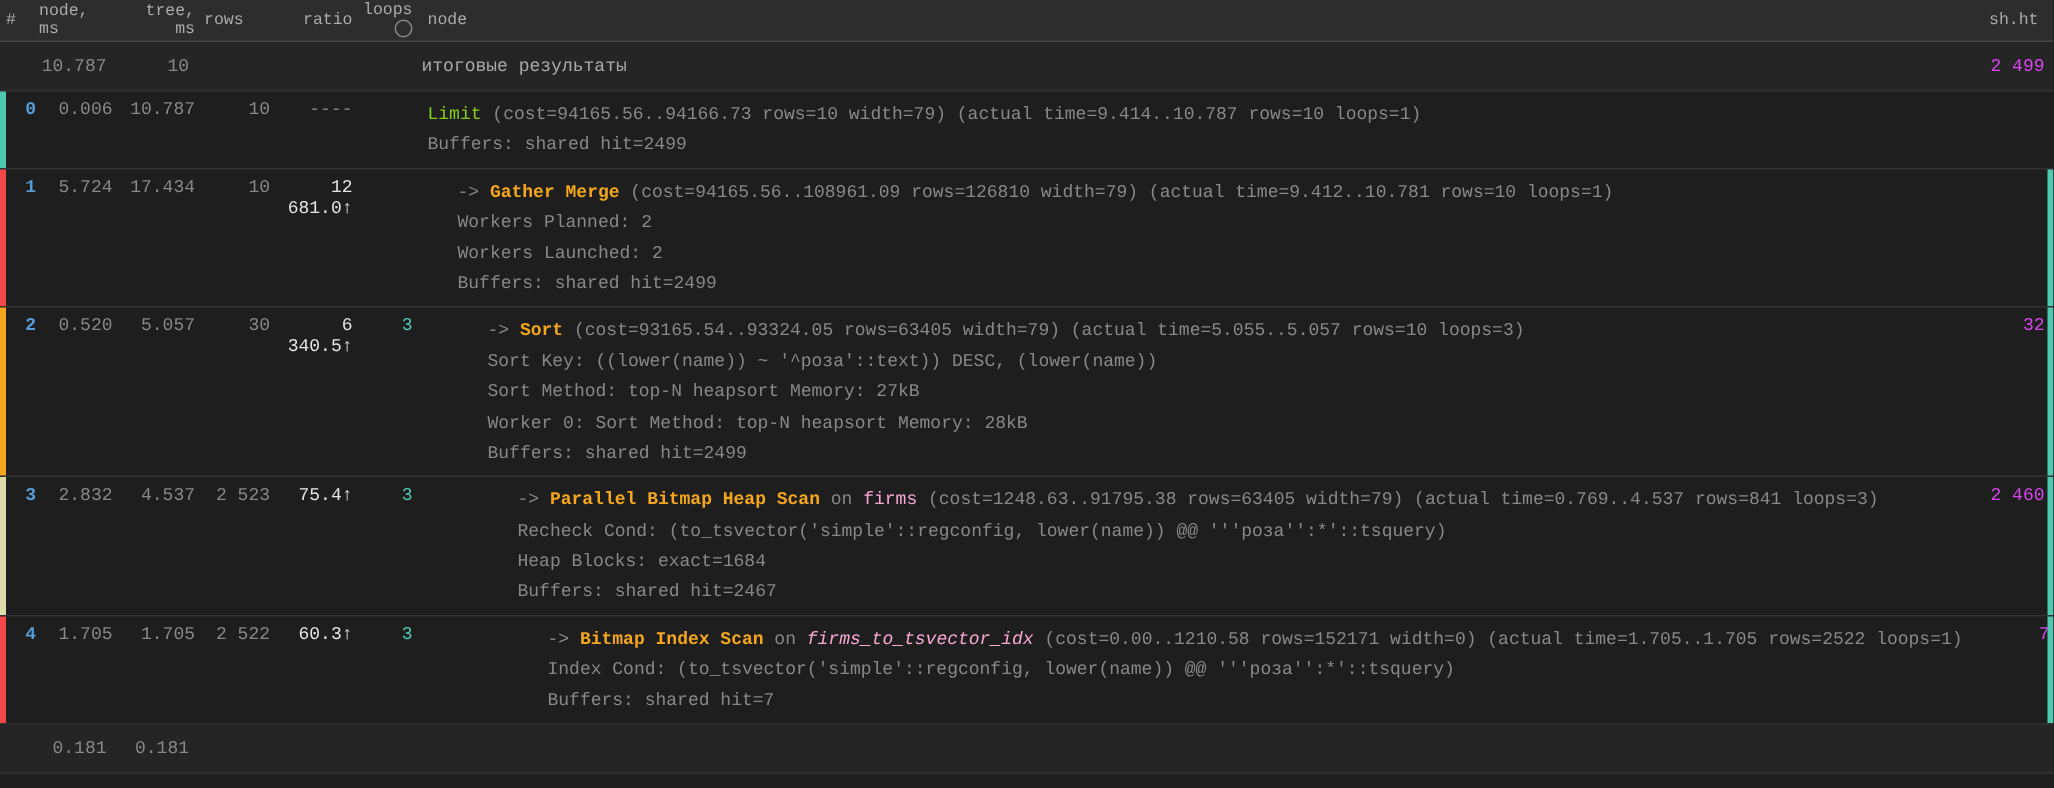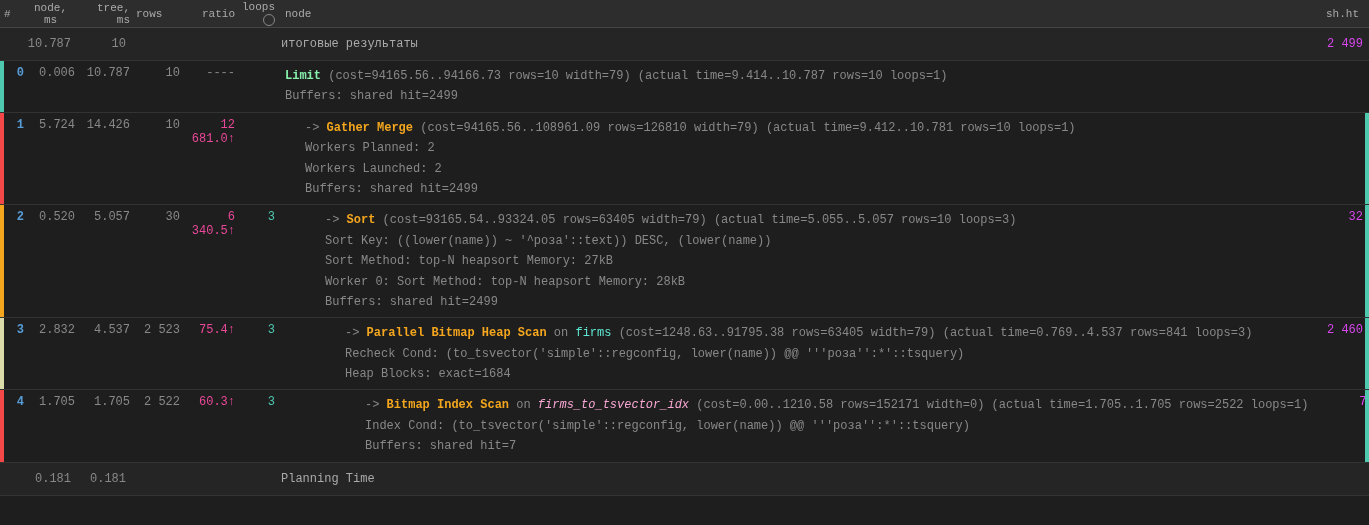--- a/index.html
+++ b/index.html
@@ -18,21 +18,21 @@
       display: flex;
       align-items: center;
       background: #2d2d2d;
       border-bottom: 1px solid #444;
       height: 28px;
       padding: 0 4px;
       color: #aaa;
       font-size: 11px;
     }
     .col-node-num { width: 22px; min-width: 22px; }
-    .col-ms1 { width: 55px; min-width: 55px; text-align: center; padding-right: 6px; }
+    .col-ms1 { width: 55px; min-width: 55px; text-align: left; padding-right: 6px; }
     .col-ms2 { width: 55px; min-width: 55px; text-align: right; padding-right: 6px; }
     .col-rows { width: 50px; min-width: 50px; text-align: left; padding-right: 6px; }
     .col-ratio { width: 55px; min-width: 55px; text-align: right; padding-right: 6px; }
     .col-loops { width: 40px; min-width: 40px; text-align: right; padding-right: 6px; }
     .col-node { flex: 1; padding-left: 4px; }
     .col-shht { width: 60px; min-width: 60px; text-align: right; padding-right: 6px; }
 
     .data-row {
       display: flex;
       align-items: flex-start;
@@ -64,30 +64,30 @@
     .val-ms2 { width: 55px; min-width: 55px; }
     .val-rows { width: 50px; min-width: 50px; }
     .val-ratio { width: 55px; min-width: 55px; color: #4ec9b0; }
     .val-loops { width: 40px; min-width: 40px; }
     .val-node { flex: 1; padding: 5px 4px; line-height: 1.6; }
     .val-shht { width: 60px; min-width: 60px; color: #aaa; }
 
     .node-content { line-height: 1.7; }
     .node-line { white-space: nowrap; }
 
-    .kw-limit { color: #86efac; font-weight: bold; }
+    .kw-limit { color: #84cc16; font-weight: normal; }
     .kw-gather { color: #f4a61e; font-weight: bold; }
     .kw-sort { color: #f4a61e; font-weight: bold; }
     .kw-parallel { color: #f4a61e; font-weight: bold; }
     .kw-bitmap-index { color: #f4a61e; font-weight: bold; }
-    .kw-table { color: #5eead4; }
+    .kw-table { color: #f9a8d4; }
     .kw-index { color: #f9a8d4; font-style: italic; }
     .dim-text { color: #888; }
     .arrow-text { color: #888; }
-    .highlight-up { color: #ec4899; }
+    .highlight-up { color: #e5e5e5; }
 
     .summary-row {
       display: flex;
       align-items: center;
       border-bottom: 1px solid #333;
       background: #252525;
       padding: 4px 0;
     }
     .summary-node {
       flex: 1;
@@ -171,21 +171,21 @@
         </div>
     <div class="val-cell val-shht shht-num"></div>
 
   </div>
       <div class="data-row">
     <div class="row-bar-cell">
       <div class="bar-left bar-red" style="height:100%;"></div>
     </div>
     <div class="row-number">1</div>
     <div class="val-cell val-ms1 dim-text">5.724</div>
-    <div class="val-cell val-ms2 dim-text">14.426</div>
+    <div class="val-cell val-ms2 dim-text">17.434</div>
     <div class="val-cell val-rows dim-text">10</div>
     <div class="val-cell val-ratio highlight-up">12 681.0↑</div>
     <div class="val-cell val-loops " style="width:40px;min-width:40px;text-align:right;padding:5px 6px 5px 0;"></div>
     <div class="val-node node-content">
           <div class="node-line" style="padding-left:20px"><span class="arrow-text">-&gt; </span><span class="kw-gather">Gather Merge</span><span class="dim-text">  (cost=94165.56..108961.09 rows=126810 width=79) (actual time=9.412..10.781 rows=10 loops=1)</span></div>
           <div class="node-line dim-text" style="padding-left:20px">Workers Planned: 2</div>
           <div class="node-line dim-text" style="padding-left:20px">Workers Launched: 2</div>
           <div class="node-line dim-text" style="padding-left:20px">Buffers: shared hit=2499</div>
         </div>
     <div class="val-cell val-shht shht-num"></div>
@@ -218,20 +218,21 @@
     <div class="row-number">3</div>
     <div class="val-cell val-ms1 dim-text">2.832</div>
     <div class="val-cell val-ms2 dim-text">4.537</div>
     <div class="val-cell val-rows dim-text">2 523</div>
     <div class="val-cell val-ratio highlight-up">75.4↑</div>
     <div class="val-cell val-loops loops-badge" style="width:40px;min-width:40px;text-align:right;padding:5px 6px 5px 0;">3</div>
     <div class="val-node node-content">
           <div class="node-line" style="padding-left:60px"><span class="arrow-text">-&gt; </span><span class="kw-parallel">Parallel Bitmap Heap Scan</span><span class="dim-text"> on </span><span class="kw-table">firms</span><span class="dim-text">  (cost=1248.63..91795.38 rows=63405 width=79) (actual time=0.769..4.537 rows=841 loops=3)</span></div>
           <div class="node-line dim-text" style="padding-left:60px">Recheck Cond: (to_tsvector('simple'::regconfig, lower(name)) @@ '''роза'':*'::tsquery)</div>
           <div class="node-line dim-text" style="padding-left:60px">Heap Blocks: exact=1684</div>
+          <div class="node-line dim-text" style="padding-left:60px">Buffers: shared hit=2467</div>
         </div>
     <div class="val-cell val-shht shht-num">2 460</div>
     <div class="right-bar bar-green"></div>
   </div>
       <div class="data-row">
     <div class="row-bar-cell">
       <div class="bar-left bar-red" style="height:100%;"></div>
     </div>
     <div class="row-number">4</div>
     <div class="val-cell val-ms1 dim-text">1.705</div>
@@ -250,17 +251,16 @@
     </div>
 
   <div id="footer-container">
       <div class="summary-row">
     <div style="width:22px;min-width:22px;"></div>
     <div class="val-cell val-ms1 dim-text">0.181</div>
     <div class="val-cell val-ms2 dim-text">0.181</div>
     <div style="width:50px;min-width:50px;"></div>
     <div style="width:55px;min-width:55px;"></div>
     <div style="width:40px;min-width:40px;"></div>
-    <div class="summary-node">Planning Time</div>
   </div>
     </div>
 
 </div>
 
 </body></html>

